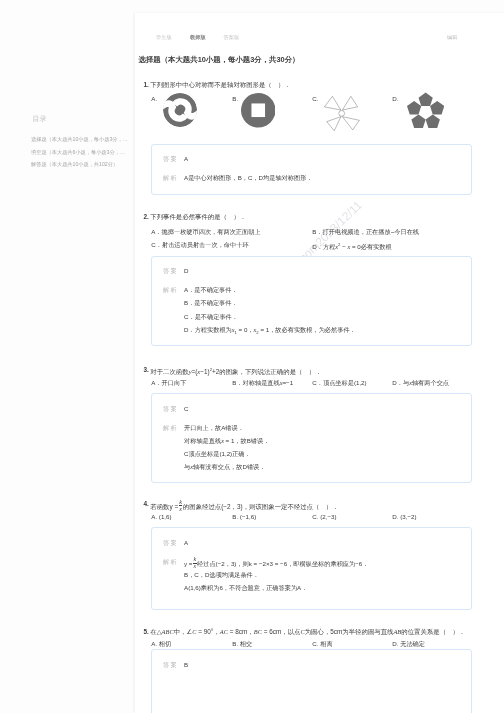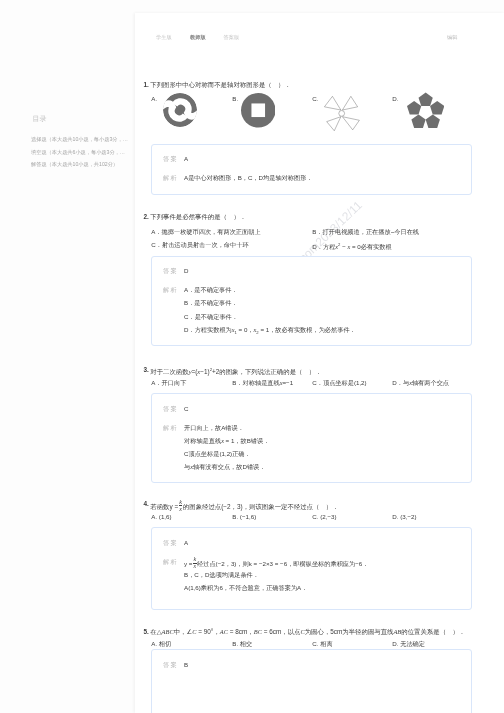--- a/index.html
+++ b/index.html
@@ -56,20 +56,21 @@
     </div>
   </div>
 
   <div class="card">
 
     <span class="tab" style="left:21px">学生版</span>
     <span class="tab active" style="left:55px">教师版</span>
     <span class="tab" style="left:88.5px">答案版</span>
     <span class="edit-btn">编辑</span>
 
+    <div class="sec-title">选择题（本大题共10小题，每小题3分，共30分）</div>
 
     <div class="wm" style="left:112px;top:295px">jiaoshi.zhikang.com2023/12/11</div>
 
     <div class="q">
       <span class="q-num" style="left:8.5px;top:67px">1.</span>
       <span class="q-stem" style="left:15.3px;top:67px">下列图形中中心对称而不是轴对称图形是（　）．</span>
 
       <span class="opt" style="left:16.3px;top:80.6px">A.</span>
       <span class="opt" style="left:97.3px;top:80.6px">B.</span>
       <span class="opt" style="left:177.3px;top:80.6px">C.</span>

